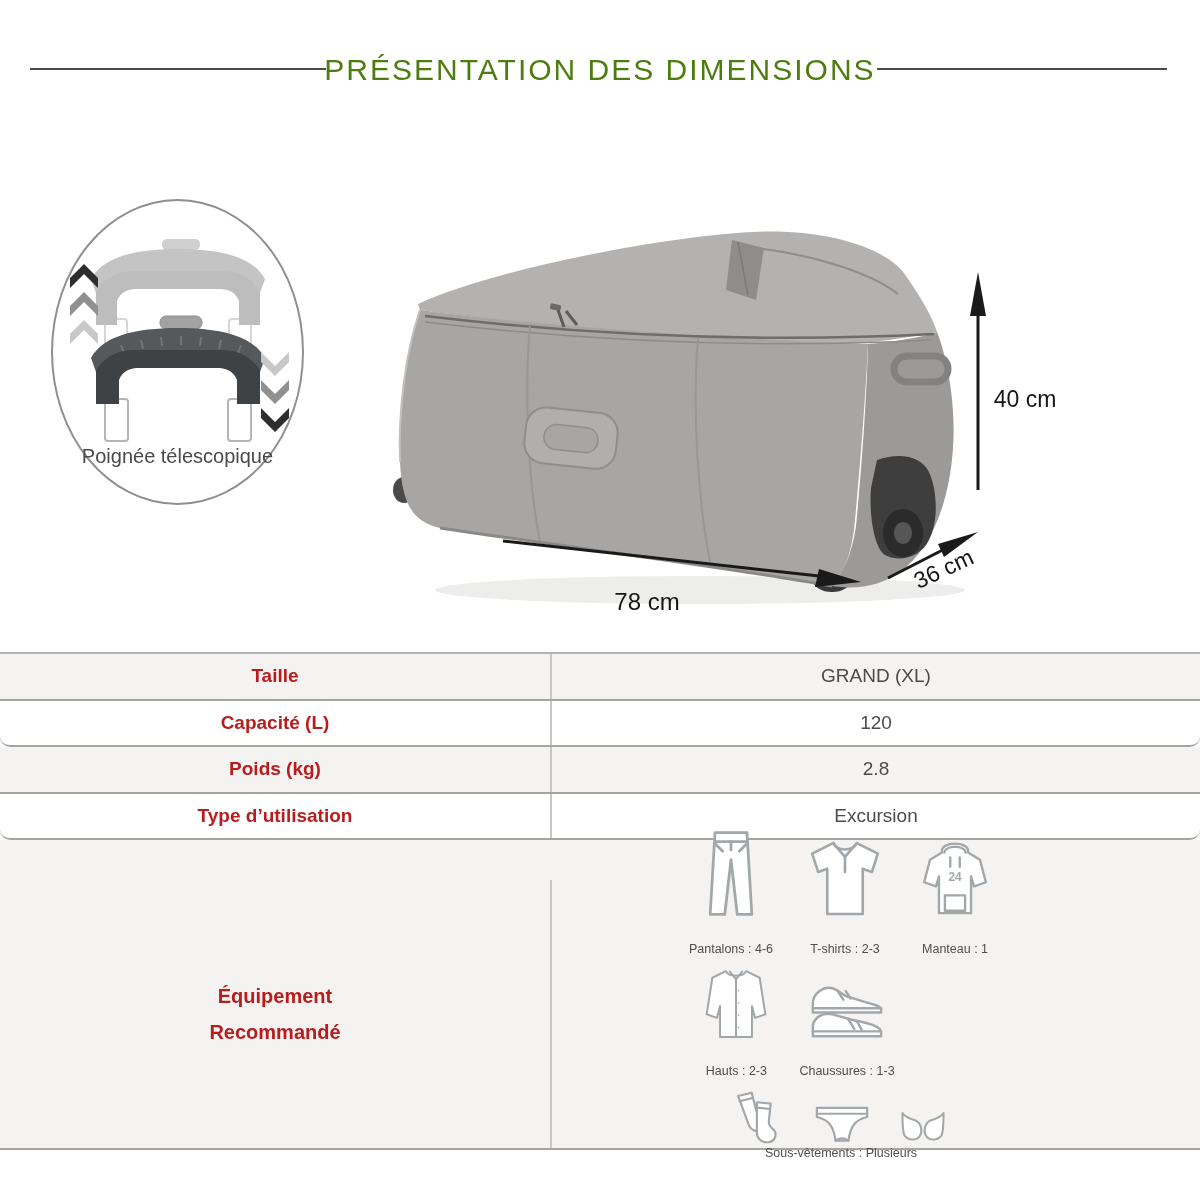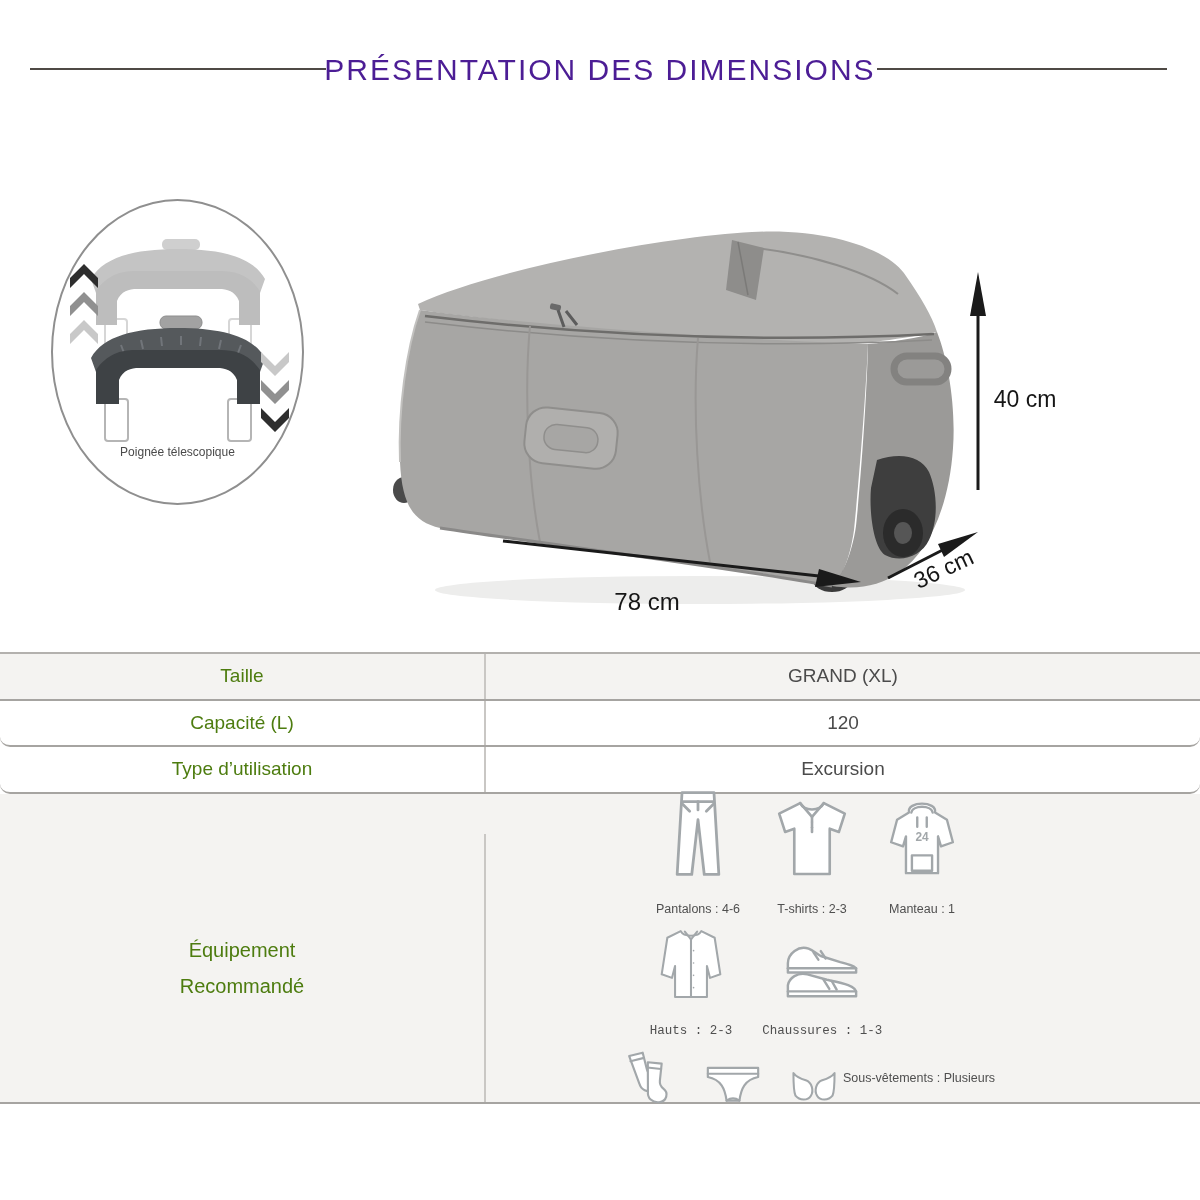--- a/index.html
+++ b/index.html
@@ -1,55 +1,55 @@
 <!DOCTYPE html>
 <html><head>
 <meta charset="utf-8">
 <style>
   html,body{margin:0;padding:0;background:#fff;}
   .page{position:relative;width:1200px;height:1200px;background:#ffffff;overflow:hidden;
         font-family:"Liberation Sans", sans-serif;color:#4a4a4a;}
 
   
   .page-title{position:absolute;top:33px;left:0;width:100%;text-align:center;
-              font-size:30px;font-weight:400;letter-spacing:2px;color:#4c1d95;}
+              font-size:30px;font-weight:400;letter-spacing:2px;color:#4d7c0f;}
   .title-line{position:absolute;top:68px;border-top:2px solid #4f4a45;}
   .title-line.left{left:30px;width:296px;}
   .title-line.right{left:877px;width:290px;}
 
   
   .oval{position:absolute;left:51px;top:199px;width:253px;height:306px;
         border:2px solid #8f8f8f;border-radius:50%;box-sizing:border-box;}
   .oval svg{position:absolute;left:-2px;top:-2px;}
   .oval-caption{position:absolute;top:244px;left:0;width:100%;text-align:center;
-                font-size:12px;color:#4a4a4a;}
+                font-size:20px;color:#4a4a4a;}
 
   
   .bag-figure{position:absolute;left:380px;top:210px;}
   .dim-text{font-family:"Liberation Sans", sans-serif;fill:#161616;}
 
   
   .spec-table{position:absolute;top:652px;left:0;width:1200px;border-top:2px solid #b3b1ae;}
   .spec-row{display:flex;height:46.5px;border-bottom:2px solid #a6a4a1;box-sizing:border-box;}
   .spec-row.equip{height:310px;}
   .row-odd{background:#f4f3f1;}
   .row-even{background:#ffffff;border-radius:10px;}
-  .cell-label{width:486px;box-sizing:border-box;border-right:2px solid #c9c7c4;
+  .cell-label{width:552px;box-sizing:border-box;border-right:2px solid #c9c7c4;
               display:flex;align-items:center;justify-content:center;
-              font-weight:normal;font-size:19px;color:#4d7c0f;}
+              font-weight:bold;font-size:19px;color:#b91c1c;}
   .cell-value{flex:1;display:flex;align-items:center;justify-content:center;
               font-size:19px;color:#4b4b4b;}
   .equip-label{flex-direction:column;gap:16px;font-size:20px;line-height:1;margin-top:40px;}
   .equip-content{flex-direction:column;gap:12px;padding-right:70px;font-size:0;}
   .equip-row{display:flex;justify-content:center;align-items:flex-end;gap:30px;}
-  .equip-row.second{transform:translateX(-42px);font-family:Liberation Mono, monospace;}
+  .equip-row.second{transform:translateX(-42px);}
   .equip-item{display:flex;flex-direction:column;align-items:center;gap:24px;}
   .equip-item .lbl,.equip-group .lbl{font-size:12.5px;color:#4f4f4f;text-align:center;}
   .icons-row{display:flex;align-items:flex-end;gap:22px;}
-  .equip-group{display:flex;flex-direction:row;align-items:center;}
+  .equip-group{display:flex;flex-direction:column;align-items:center;}
   .eq-icon{stroke:#a2a7aa;stroke-width:2;fill:#ffffff;stroke-linejoin:round;stroke-linecap:round;}
 
   
   .footnote{position:absolute;top:1161px;left:12px;width:1180px;
             font-size:21px;letter-spacing:-0.2px;color:#4b4643;}
   .footnote .star{color:#c05a55;font-size:17px;vertical-align:5px;}
 </style>
 </head>
 <body>
 
@@ -142,20 +142,24 @@
 
   <div class="spec-table">
     <div class="spec-row row-odd">
       <div class="cell-label">Taille</div>
       <div class="cell-value">GRAND (XL)</div>
     </div>
     <div class="spec-row row-even">
       <div class="cell-label">Capacité (L)</div>
       <div class="cell-value">120</div>
     </div>
+    <div class="spec-row row-odd">
+      <div class="cell-label">Poids (kg)</div>
+      <div class="cell-value">2.8</div>
+    </div>
     <div class="spec-row row-even">
       <div class="cell-label">Type d’utilisation</div>
       <div class="cell-value">Excursion</div>
     </div>
 
     <div class="spec-row equip row-odd">
       <div class="cell-label equip-label">
         <span>Équipement</span>
         <span>Recommandé</span>
       </div>

